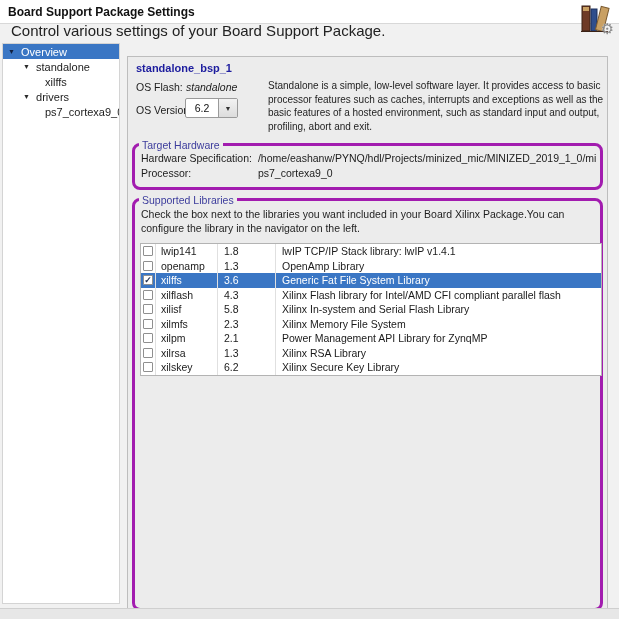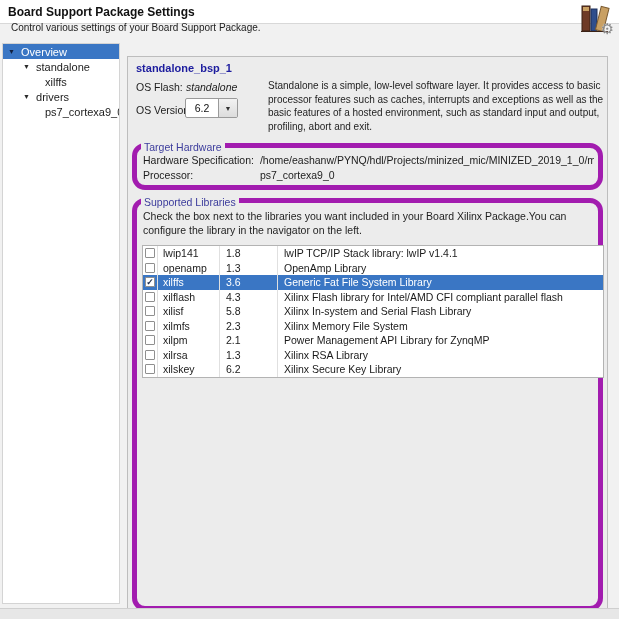--- a/index.html
+++ b/index.html
@@ -11,21 +11,21 @@
     color:#1c1c1c;
   }
   #canvas { position:relative; width:619px; height:619px; overflow:hidden; background:#f1f1f1; }
 
   
   .header {
     position:absolute; left:0; top:0; width:619px; height:24px;
     background:#ffffff; border-bottom:1px solid #d8d8d8;
   }
   .header-title { position:absolute; left:8px; top:5px; font-size:12px; font-weight:bold; color:#111; }
-  .header-subtitle { position:absolute; left:11px; top:22px; font-size:10px; color:#222; }
+  .header-subtitle { position:absolute; left:11px; top:22px; font-size:15px; color:#222; }
   .header-icon { position:absolute; right:7px; top:2px; width:32px; height:34px; }
   .header-icon .gear {
     position:absolute; right:-2px; bottom:0px; font-size:15px; color:#8a8a8a;
     text-shadow:0 0 1px #fff; line-height:1;
   }
 
   
   .tree-panel {
     position:absolute; left:2px; top:43px; width:118px; height:561px;
     background:#ffffff; border:1px solid #d4d4d4; overflow:hidden;
@@ -61,21 +61,21 @@
     width:19px; background:linear-gradient(#f2f2f2,#dcdcdc); border-left:1px solid #9a9a9a;
     display:flex; align-items:center; justify-content:center; font-size:7px; color:#333;
   }
   .os-description {
     position:absolute; left:140px; top:22px; width:336px;
     font-size:10px; line-height:13.5px; color:#1e1e1e;
   }
 
   
   .groupbox {
-    position:absolute; border:5px solid #a21caf; border-radius:13px;
+    position:absolute; border:3px solid #a21caf; border-radius:8px;
   }
   .groupbox-legend {
     position:absolute; top:-7px; left:4px; padding:0 3px;
     background:var(--panel); color:var(--sectioncol); font-size:10.5px; white-space:nowrap;
   }
   .th-group { left:4px; top:86px; width:471px; height:47px; }
   .th-grid {
     position:absolute; left:6px; top:6px; right:4px;
     display:grid; grid-template-columns:max-content 1fr; column-gap:6px; row-gap:3px;
     font-size:10.5px; white-space:nowrap;

